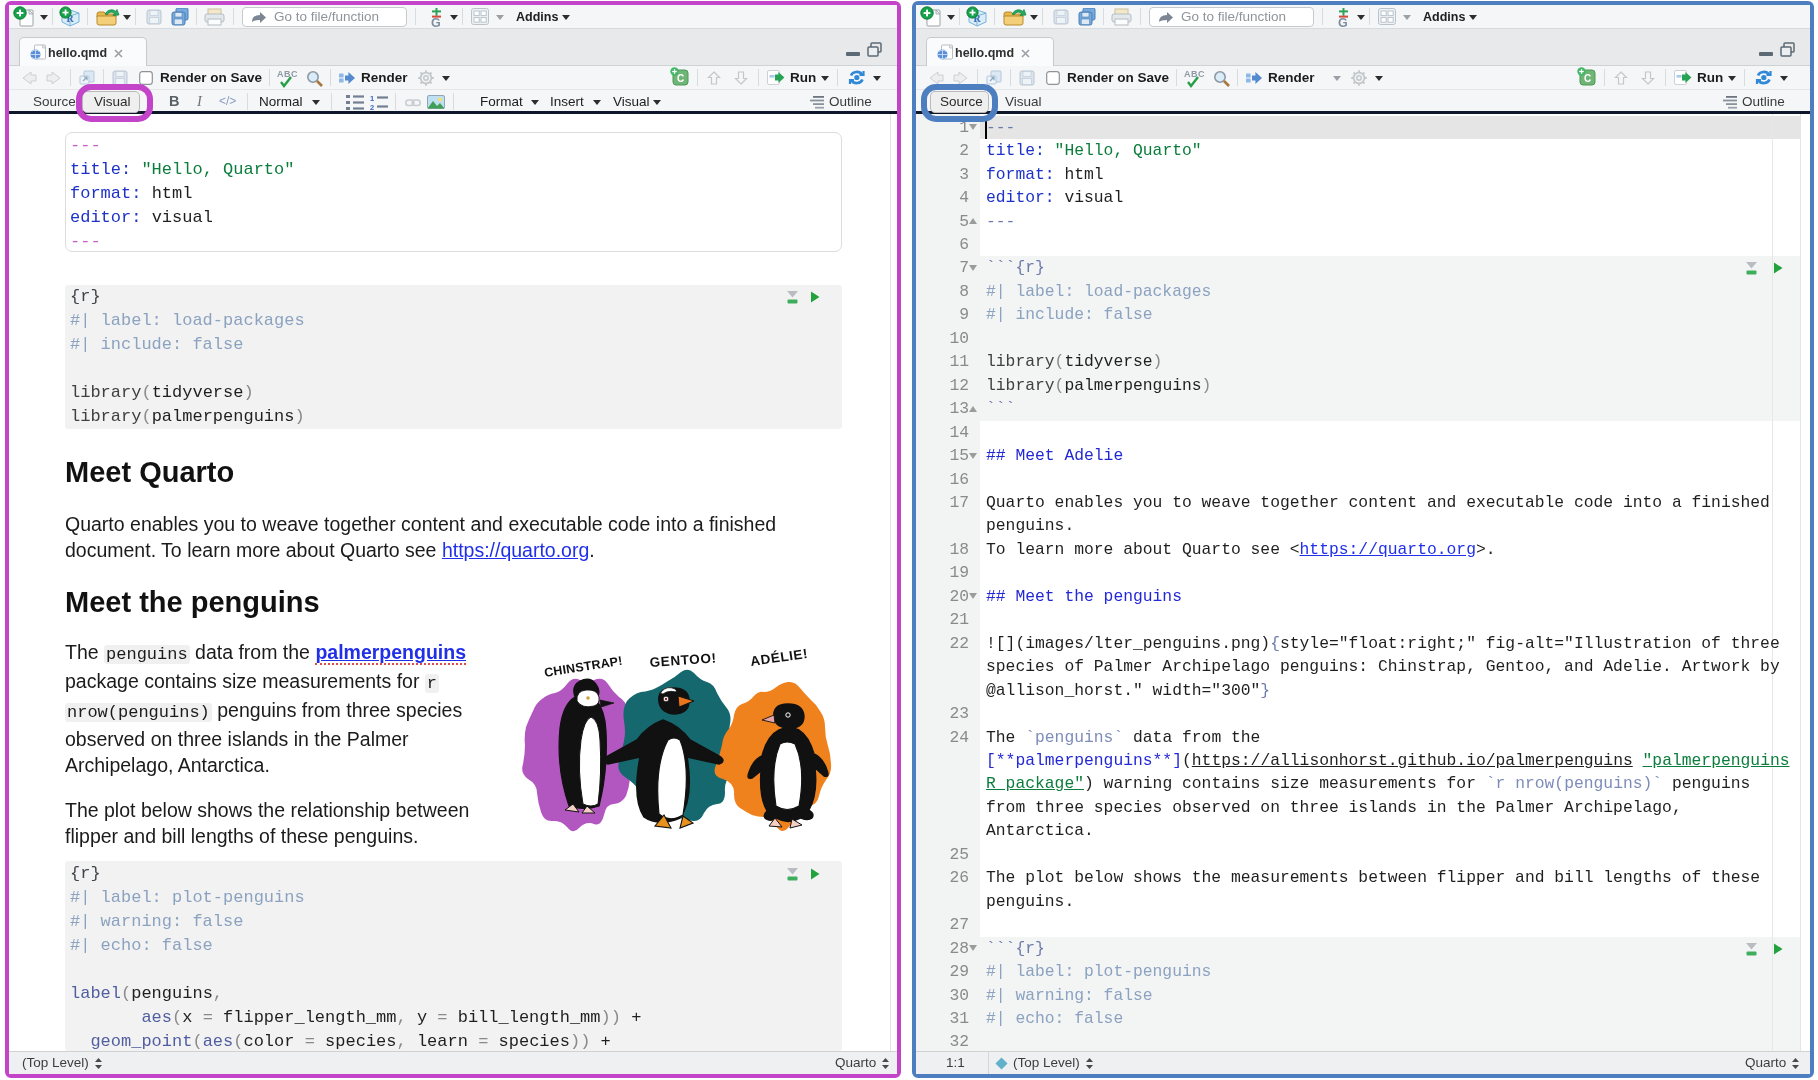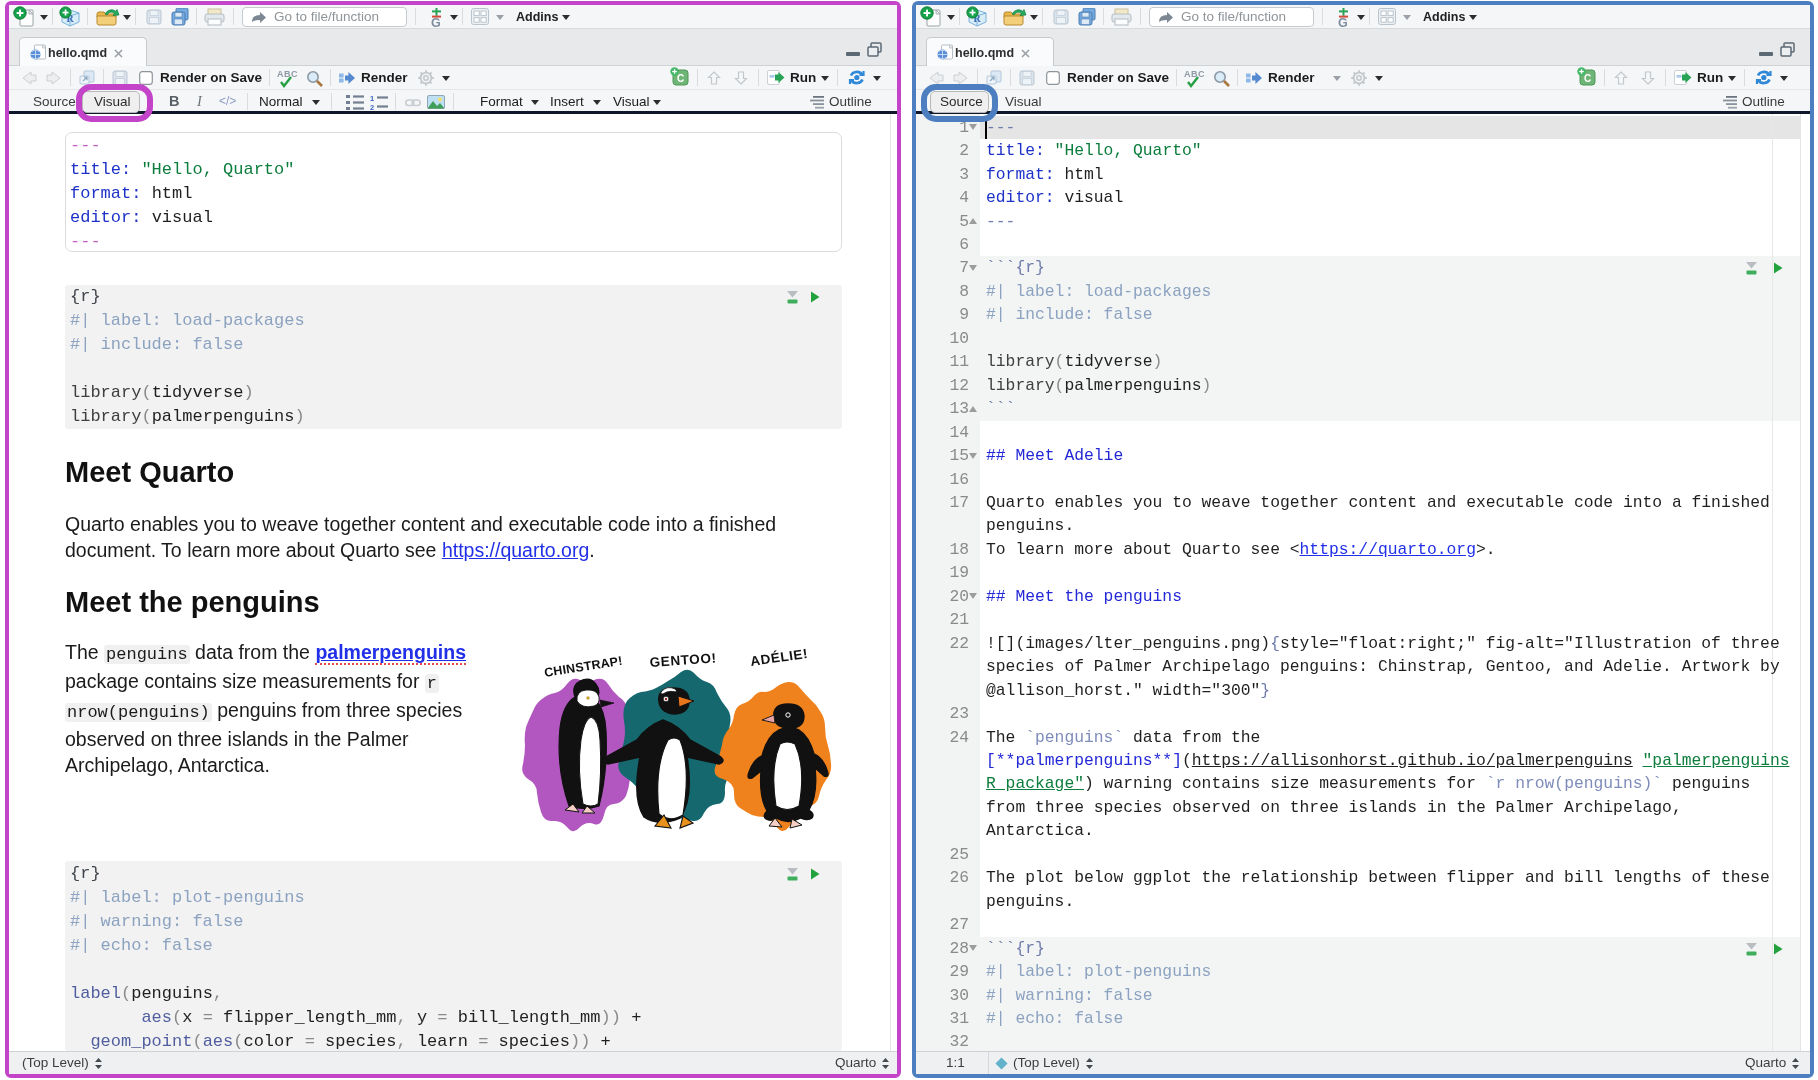--- a/index.html
+++ b/index.html
@@ -274,20 +274,21 @@
         <path d="M1 1 h11 l-5.5 6.5 Z" fill="#b9bdc1"></path>
         <rect x="1.5" y="9.5" width="10" height="4" rx="1" fill="#3fae5c"></rect>
       </svg>
       <svg class="a" style="left:801px;top:177px" width="10" height="12" viewBox="0 0 10 12">
         <path d="M1 0.5 L9.5 6 L1 11.5 Z" fill="#21a23c"></path>
       </svg>
       <div class="a" style="left:56px;top:344px;font-size:29px;font-weight:bold;color:#111;line-height:29px">Meet Quarto</div>
       <div class="a" style="left:56px;top:397px;font-size:19.5px;color:#1b1b1b;line-height:26px;white-space:nowrap">Quarto enables you to weave together content and executable code into a finished<br>document. To learn more about Quarto see <span class="lk">https://quarto.org</span>.</div>
       <div class="a" style="left:56px;top:474px;font-size:29px;font-weight:bold;color:#111;line-height:29px">Meet the penguins</div>
       <div class="a" style="left:56px;top:525px;font-size:19.5px;color:#1b1b1b;line-height:26px;white-space:nowrap">The <span class="icode" style="font-size:17px">penguins</span> data from the <span class="lk" style="font-weight:bold;border-bottom:2px dotted #e14a4a">palmerpenguins</span><br>package contains size measurements for <span class="icode" style="font-size:17px">r</span><br><span class="icode" style="font-size:17px">nrow(penguins)</span> penguins from three species<br>observed on three islands in the Palmer<br>Archipelago, Antarctica.</div>
+      <div class="a" style="left:56px;top:683px;font-size:19.5px;color:#1b1b1b;line-height:26px;white-space:nowrap">The plot below shows the relationship between<br>flipper and bill lengths of these penguins.</div>
       <svg class="a" style="left:511px;top:518px" width="325" height="200" viewBox="0 0 325 200">
         <path d="M114 122 Q114 122 112 130 Q111 138 110 147 Q109 156 106 164 Q102 171 94 172 Q86 172 84 183 Q81 195 74 192 Q66 189 59 196 Q53 203 47 195 Q41 188 33 189 Q24 190 21 180 Q18 171 17 161 Q17 152 8 147 Q-0 141 3 132 Q5 122 5 113 Q4 104 6 95 Q9 87 13 79 Q16 71 22 67 Q28 62 35 61 Q42 59 47 52 Q53 44 60 48 Q66 52 74 48 Q83 44 88 52 Q93 60 99 65 Q106 69 108 78 Q111 87 111 96 Q112 105 113 114 Z" fill="#b357c0"></path>
         <path d="M215 118 Q215 118 217 128 Q218 137 211 143 Q204 149 205 160 Q205 172 197 172 Q188 173 184 181 Q180 190 173 189 Q166 188 160 186 Q154 185 148 183 Q142 181 134 184 Q125 186 123 175 Q122 163 118 157 Q114 151 105 145 Q96 139 99 129 Q102 118 104 109 Q106 100 104 89 Q102 77 107 69 Q113 62 121 60 Q130 59 136 56 Q142 53 148 49 Q154 46 161 40 Q168 35 174 41 Q180 48 187 50 Q194 52 197 61 Q201 69 206 75 Q212 82 210 92 Q208 102 212 110 Z" fill="#15696e"></path>
         <path d="M310 122 Q310 122 311 132 Q312 141 306 148 Q301 155 299 164 Q297 173 289 174 Q282 176 278 183 Q274 189 268 196 Q262 203 256 194 Q249 185 244 185 Q238 185 232 183 Q226 180 220 176 Q214 172 214 162 Q215 151 203 147 Q191 144 196 133 Q200 122 202 113 Q203 104 208 98 Q213 92 214 83 Q216 74 222 72 Q229 70 233 65 Q238 59 244 60 Q250 60 255 56 Q261 51 268 50 Q275 49 280 56 Q285 62 290 67 Q296 72 300 79 Q305 86 305 95 Q305 105 308 114 Z" fill="#f0821e"></path>
         <text x="25" y="45" font-size="12.5" font-weight="bold" transform="rotate(-9 25 45)" fill="#111" font-family="Liberation Sans" style="letter-spacing:0.2px">CHINSTRAP!</text>
         <text x="130" y="35" font-size="13.5" font-weight="bold" transform="rotate(-4 130 35)" fill="#111" font-family="Liberation Sans" style="letter-spacing:0.6px">GENTOO!</text>
         <text x="231" y="34" font-size="13.5" font-weight="bold" transform="rotate(-8 231 34)" fill="#111" font-family="Liberation Sans" style="letter-spacing:0.6px">ADÉLIE!</text>
         <g stroke="#111" stroke-width="1.2">
           <path d="M49 174 q-13-38-9-78 q3-24 15-31 q-4-11 5-16 q10-5 16 3 q6 8 0 16 q9 10 10 31 q2 40-7 75 q-15 5-30 0 Z" fill="#111"></path>
           <path d="M63 172 q-6-34-2-64 q3-20 10-23 q8 3 9 23 q2 34-2 64 q-7 4-15 0 Z" fill="#fff" stroke-width="1"></path>
@@ -612,21 +613,21 @@
 <span class="tx">![](images/lter_penguins.png)</span><span class="ms">{</span><span class="tx">style="float:right;" fig-alt="Illustration of three</span>
 <span class="tx">species of Palmer Archipelago penguins: Chinstrap, Gentoo, and Adelie. Artwork by</span>
 <span class="tx">@allison_horst." width="300"</span><span class="ms">}</span>
 
 <span class="tx">The </span><span class="tk">`penguins`</span><span class="tx"> data from the</span>
 <span class="hd">[**palmerpenguins**]</span><span class="tx">(</span><span class="tx ub">https://allisonhorst.github.io/palmerpenguins</span><span class="tx"> </span><span class="st ub">"palmerpenguins</span>
 <span class="st ub">R package"</span><span class="tx">) warning contains size measurements for </span><span class="tk">`r nrow(penguins)`</span><span class="tx"> penguins</span>
 <span class="tx">from three species observed on three islands in the Palmer Archipelago,</span>
 <span class="tx">Antarctica.</span>
 
-<span class="tx">The plot below ggplot the relationship between flipper and bill lengths of these</span>
+<span class="tx">The plot below shows the measurements between flipper and bill lengths of these</span>
 <span class="tx">penguins.</span>
 
 <span class="ms">```{r}</span>
 <span class="cm">#| label: plot-penguins</span>
 <span class="cm">#| warning: false</span>
 <span class="cm">#| echo: false</span>
 </pre>
       <div class="a" style="left:69px;top:2.2px;width:2px;height:23px;background:#000"></div>
       <svg class="a" style="left:829px;top:147.45px" width="13" height="14" viewBox="0 0 13 14">
         <path d="M1 1 h11 l-5.5 6.5 Z" fill="#b9bdc1"></path>

